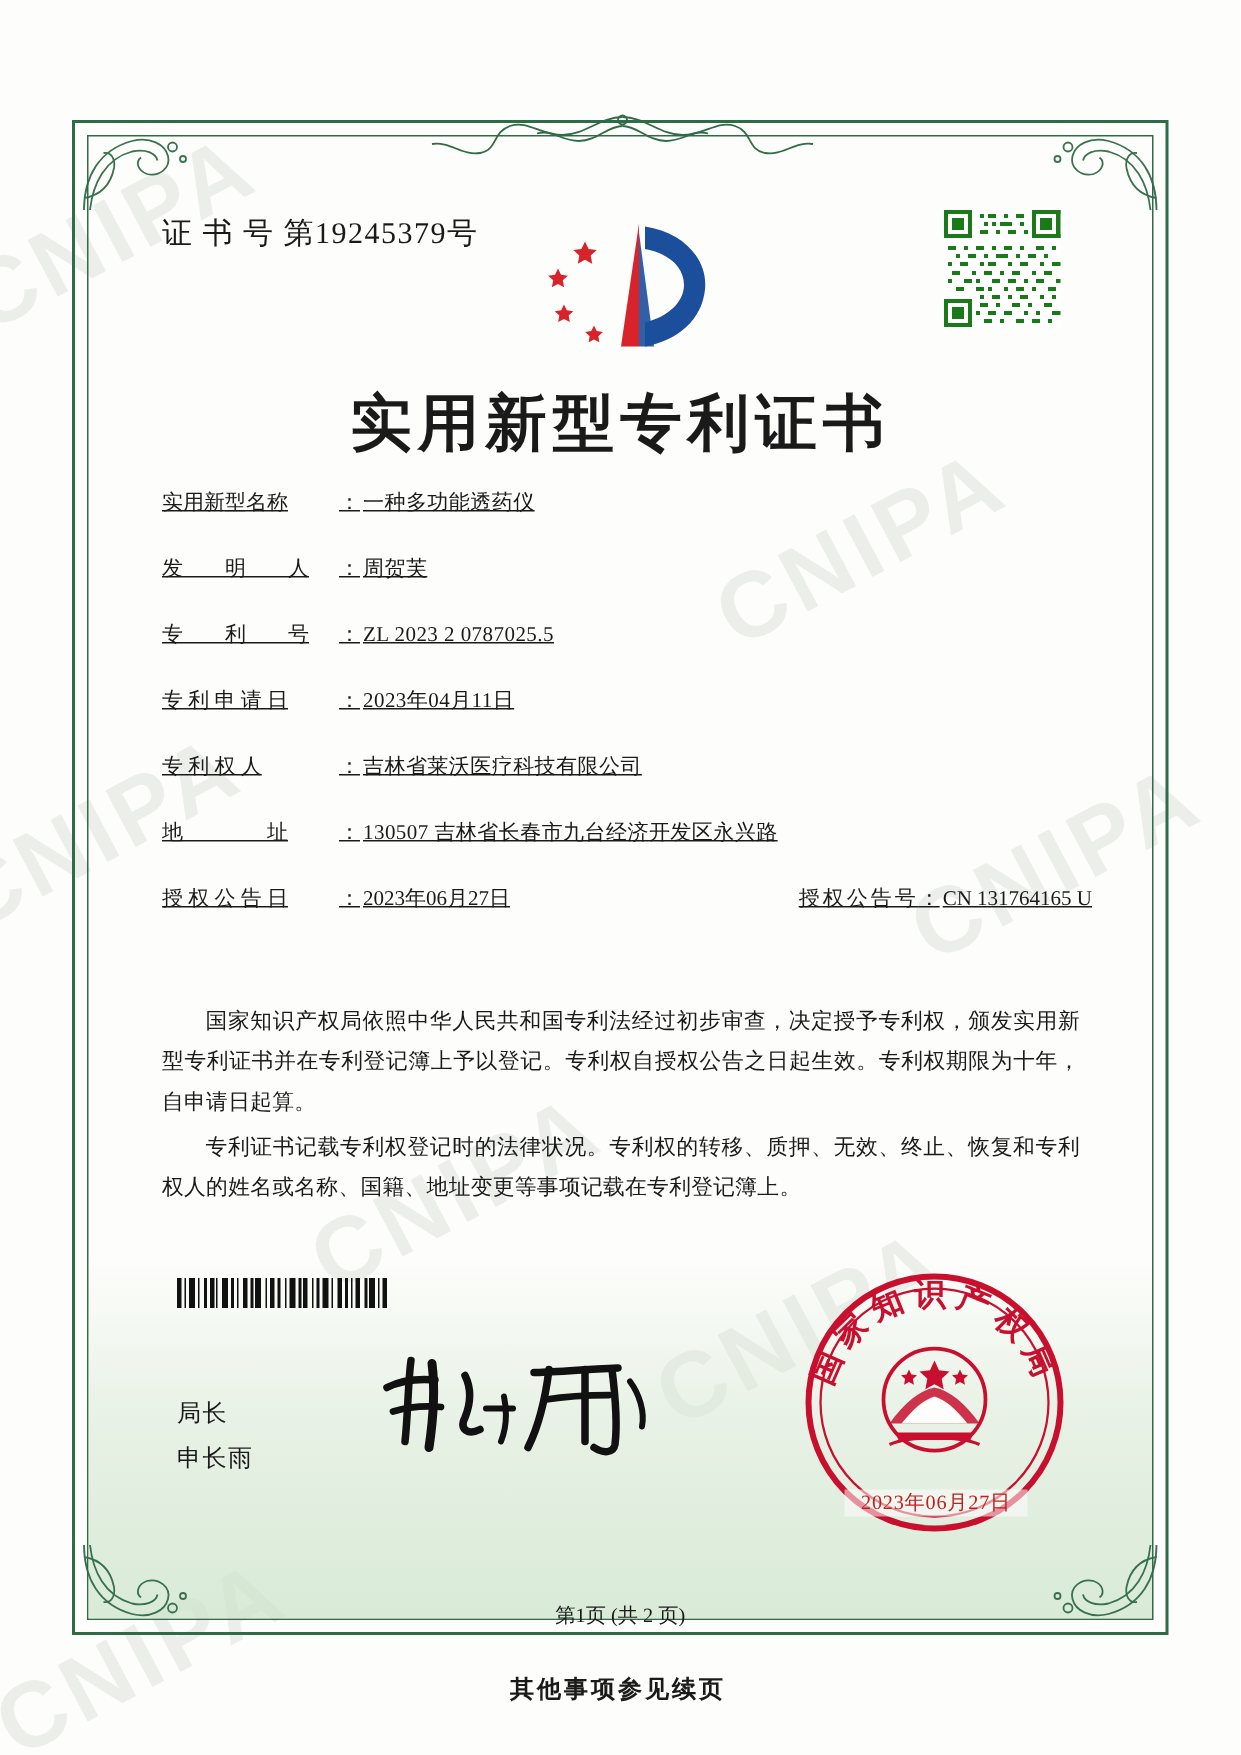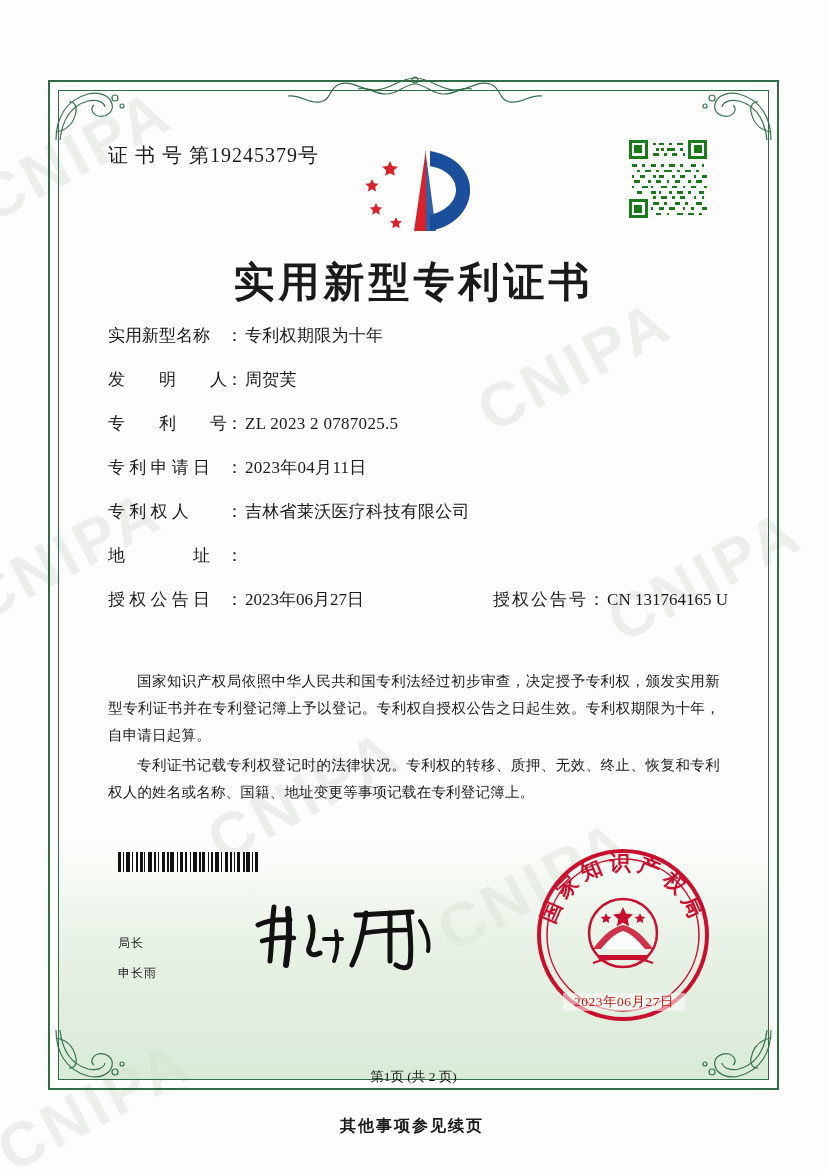--- a/index.html
+++ b/index.html
@@ -119,22 +119,23 @@
   
   .fields {
     position: absolute;
     left: 108px; top: 325px;
     width: 620px;
   }
   .row {
     display: flex;
     align-items: baseline;
     margin-bottom: 22px;
-    font-size: 17px;
+    font-size: 14px;
     line-height: 22px;
+    text-decoration: underline;
   }
   .row .label {
     width: 118px;
     flex: 0 0 118px;
     letter-spacing: 0px;
     white-space: nowrap;
   }
   .row .colon {
     flex: 0 0 auto;
     padding-right: 2px;
@@ -170,21 +171,21 @@
     width: 215px; height: 20px;
     display: flex;
     align-items: stretch;
   }
   .barcode i { display: block; background: #111; height: 100%; }
 
   
   .sig-label {
     position: absolute;
     left: 118px; top: 928px;
-    font-size: 12px;
+    font-size: 16px;
     line-height: 30px;
     letter-spacing: 1px;
   }
   .sig-script {
     position: absolute;
     left: 248px; top: 895px;
     width: 200px; height: 80px;
     color: #111;
   }
   .sig-script svg { width: 100%; height: 100%; display: block; }
@@ -407,21 +408,21 @@
     </svg>
   </div>
 
   <div class="title">实用新型专利证书</div>
 
   <div class="fields">
 
     <div class="row">
       <span class="label">实用新型名称</span>
       <span class="colon">：</span>
-      <span class="value">专利权期限为十年</span>
+      <span class="value">一种多功能透药仪</span>
     </div>
 
     <div class="row">
       <span class="label">发　　明　　人</span>
       <span class="colon">：</span>
       <span class="value">周贺芙</span>
     </div>
 
     <div class="row">
       <span class="label">专　　利　　号</span>
@@ -437,20 +438,21 @@
 
     <div class="row">
       <span class="label">专  利  权  人</span>
       <span class="colon">：</span>
       <span class="value">吉林省莱沃医疗科技有限公司</span>
     </div>
 
     <div class="row">
       <span class="label">地　　　　址</span>
       <span class="colon">：</span>
+      <span class="value">130507 吉林省长春市九台经济开发区永兴路</span>
     </div>
 
     <div class="row row-split">
       <span class="half">
         <span class="label">授 权 公 告 日</span>
         <span class="colon">：</span>
         <span>2023年06月27日</span>
       </span>
       <span class="half half2">
         <span class="label2">授权公告号</span>

